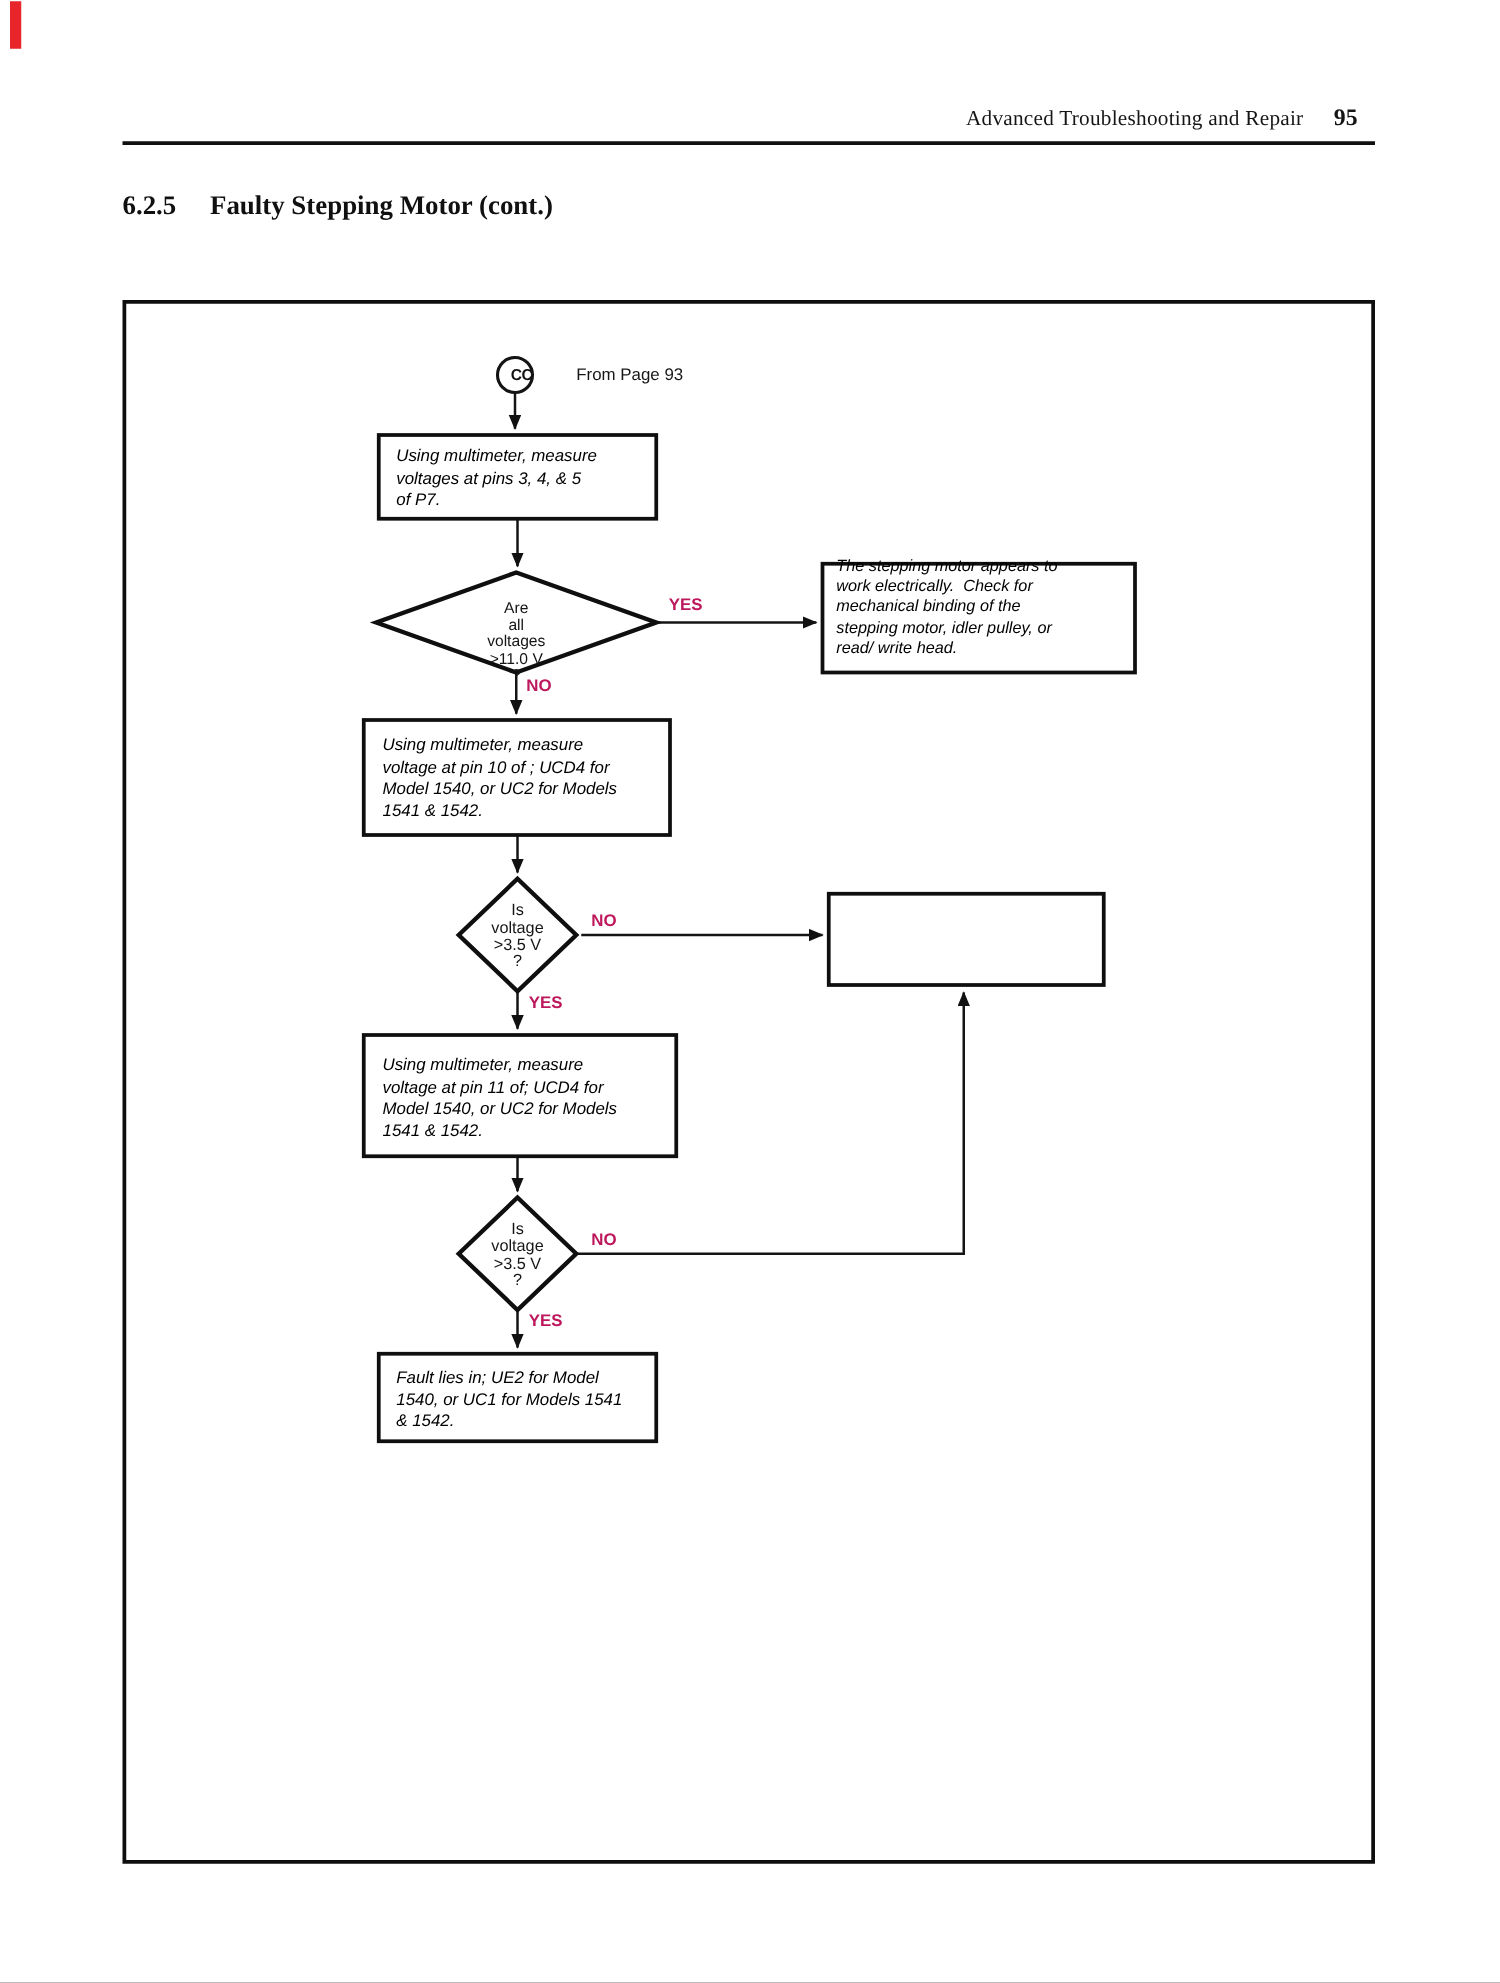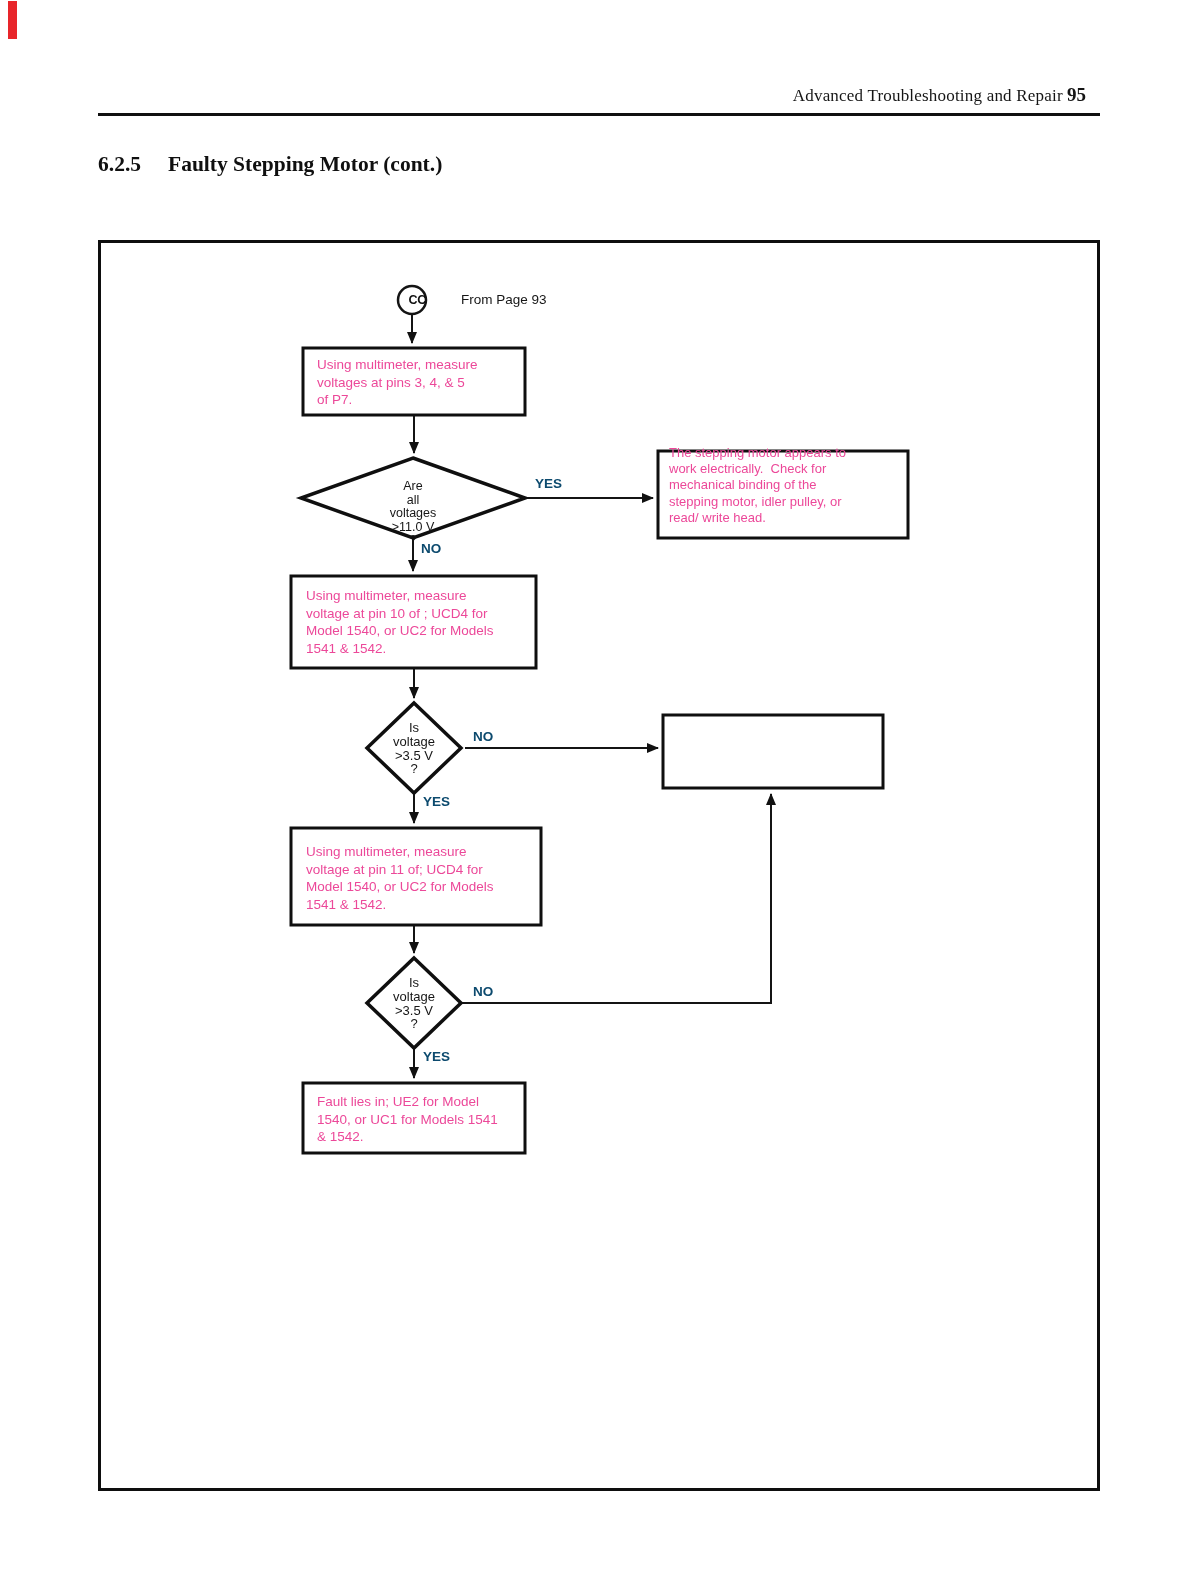--- a/index.html
+++ b/index.html
@@ -9,41 +9,42 @@
     margin:0 auto;
   }
   .edge-marker{position:absolute;left:8px;top:1px;width:9px;height:38px;}
   
   .running-head{
     position:absolute;left:98px;top:84px;width:1002px;height:27px;
     text-align:right;font-family:"Liberation Serif",serif;font-size:17px;
     padding-right:0;box-sizing:border-box;white-space:nowrap;
   }
   .running-head .rh-title{letter-spacing:.2px;}
-  .running-head .rh-page{font-weight:bold;font-size:19px;margin-right:14px;}
+  .running-head .rh-page{font-weight:bold;font-size:19px;margin-left:20px;margin-right:14px;}
   .header-rule{position:absolute;left:98px;top:113px;width:1002px;height:3px;background:#101010;}
   
   .section-head{
     position:absolute;left:98px;top:152px;width:900px;
     font-family:"Liberation Serif",serif;font-weight:bold;font-size:21.5px;color:#101010;
     white-space:nowrap;
   }
   .section-head .sec-title{margin-left:27px;}
   
   .chart-frame{
     position:absolute;left:98px;top:240px;width:1002px;height:1251px;
     border:3px solid #0e0e0e;box-sizing:border-box;background:#fff;
   }
   .chart-layer{position:absolute;left:0;top:0;width:996px;height:1245px;}
   .fc-text{
-    position:absolute;font-size:13.5px;line-height:17.5px;color:#ec4899;
+    position:absolute;font-size:13.5px;line-height:17.5px;color:#000000;
     white-space:pre-wrap;
+    font-style:italic;
   }
   .fc-small{font-size:12.5px;line-height:13.6px;text-align:center;white-space:pre-wrap;position:absolute;color:#161616;}
-  .edge-label{position:absolute;font-weight:bold;font-size:13.5px;color:#0c4a6e;white-space:nowrap;}
+  .edge-label{position:absolute;font-weight:bold;font-size:13.5px;color:#be185d;white-space:nowrap;}
   .cc-badge{
     position:absolute;left:297px;top:43px;width:28px;height:28px;line-height:28px;
     text-align:right;font-weight:bold;font-size:12.5px;letter-spacing:-.3px;color:#111;
   }
   .entry-label{position:absolute;left:360px;top:49px;font-size:13.5px;color:#161616;white-space:nowrap;}
 </style>
 </head>
 <body>
 
 <div class="page">

